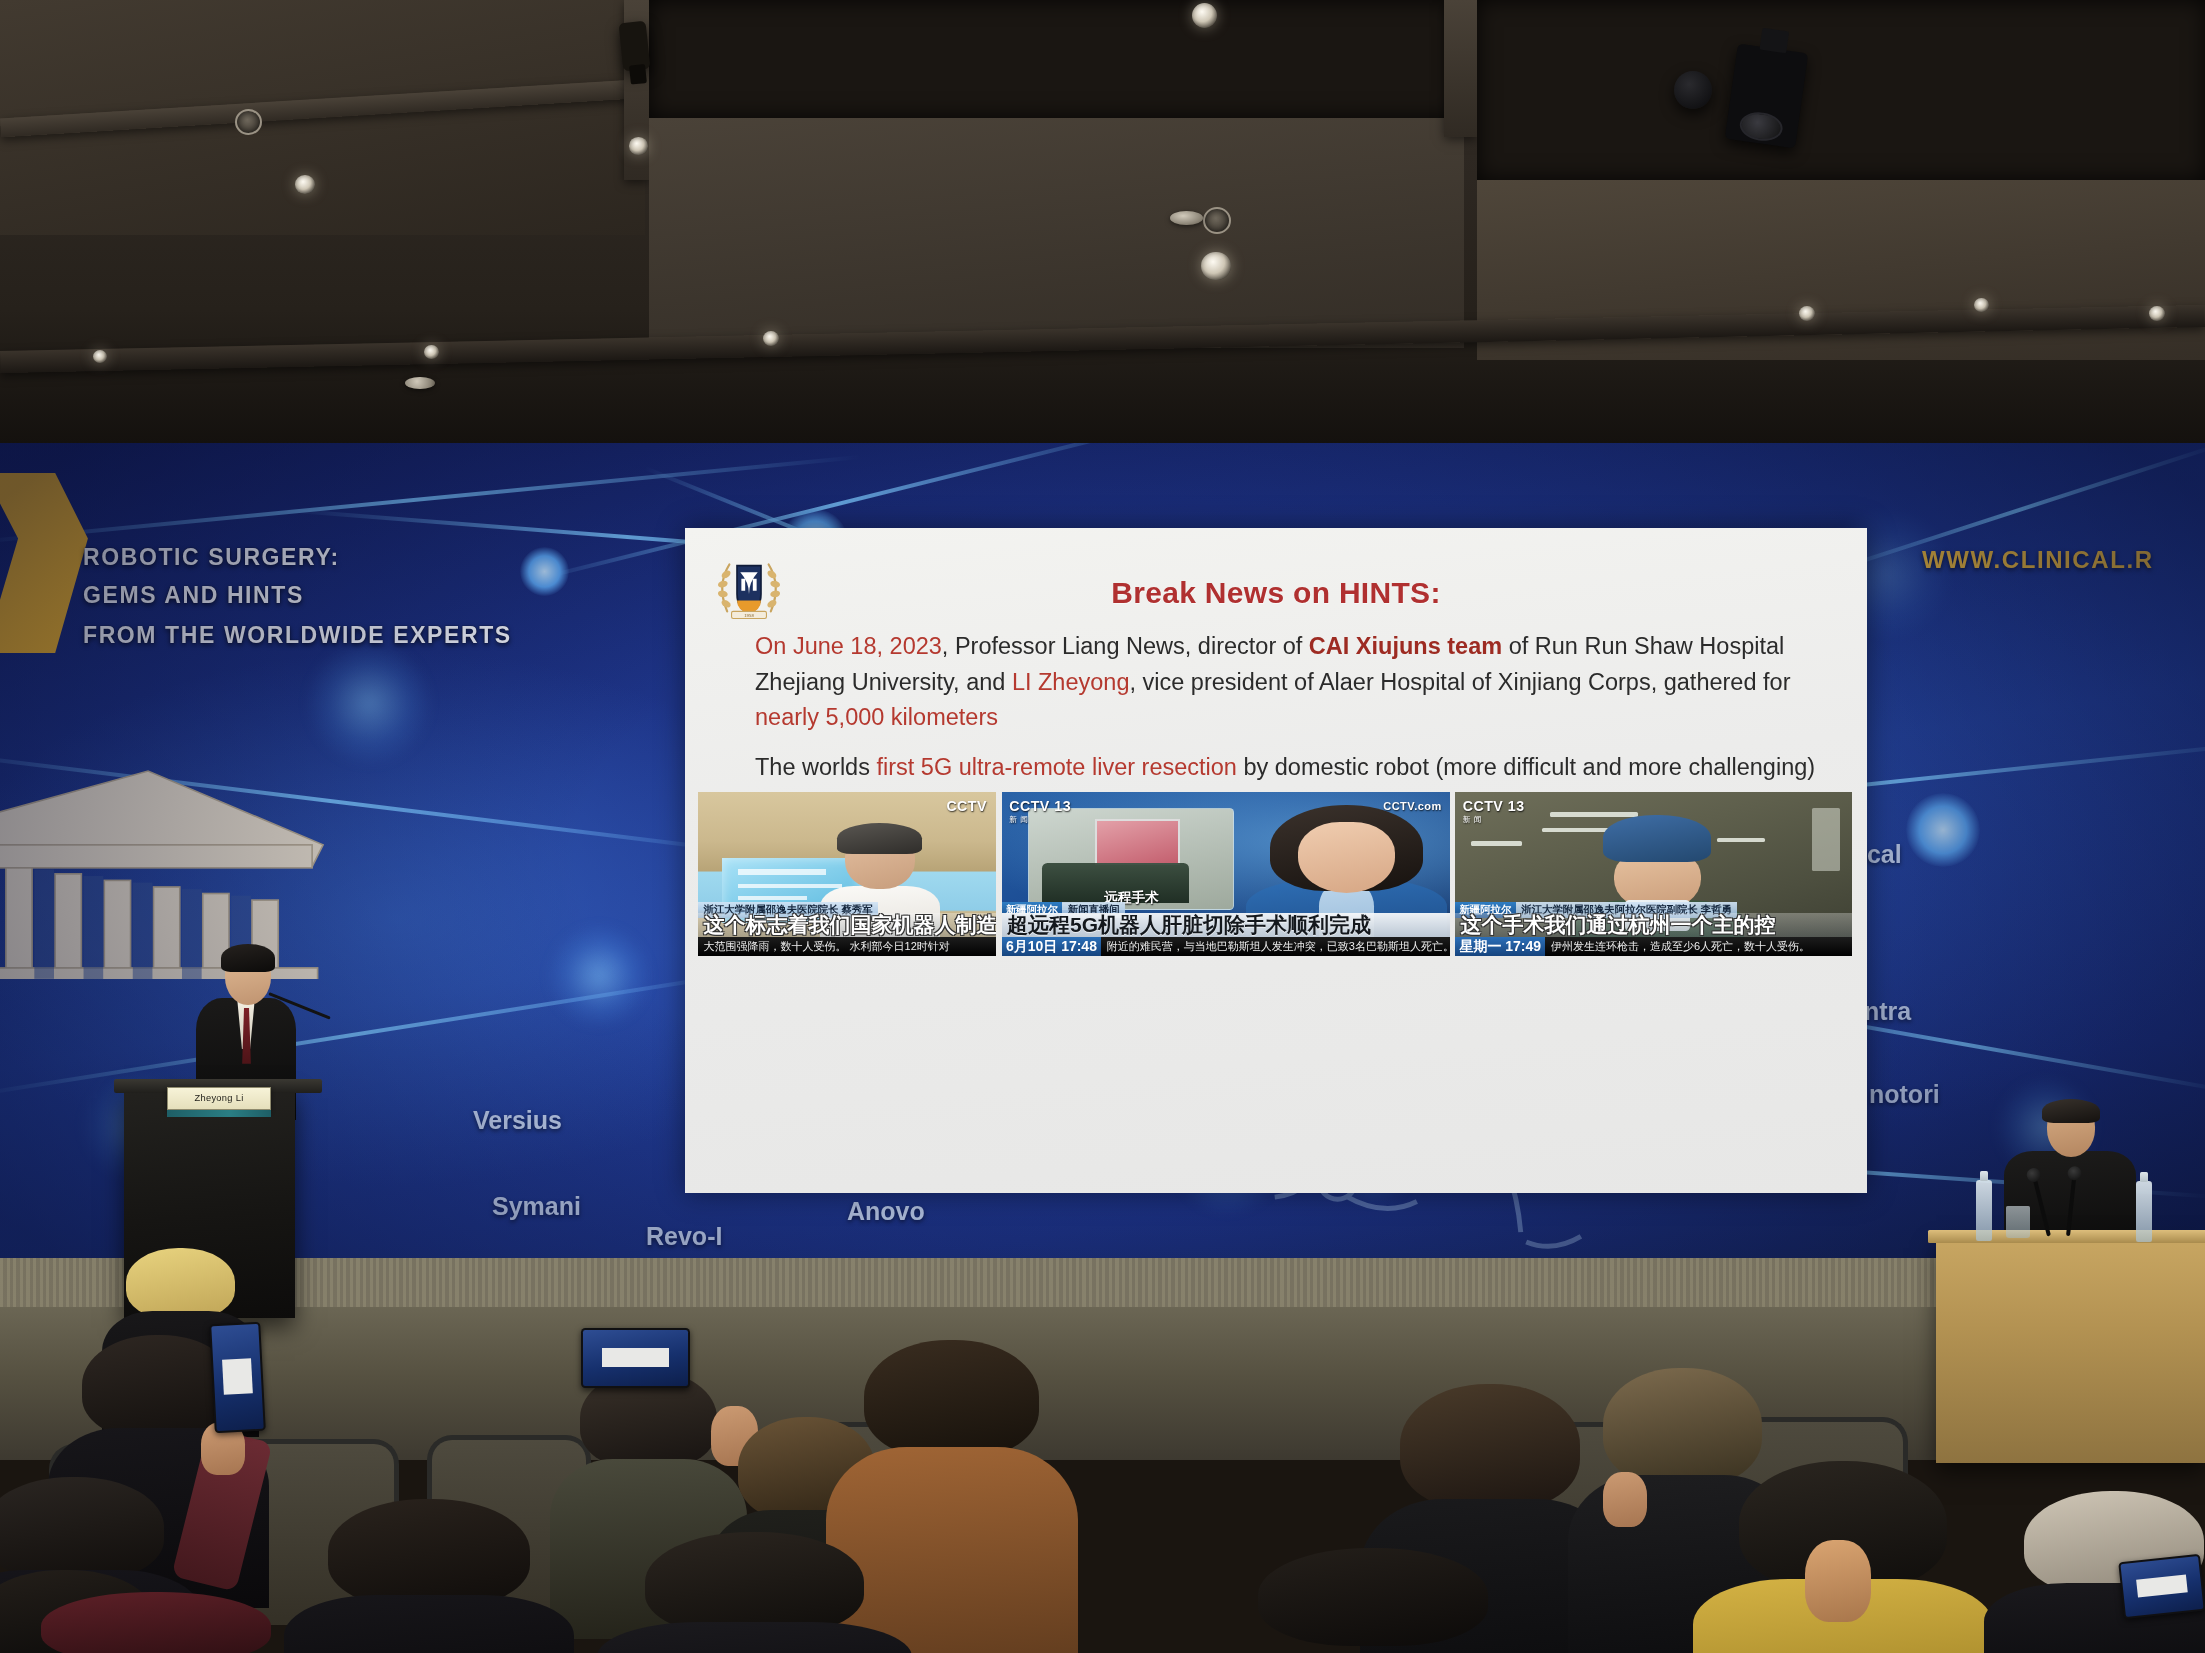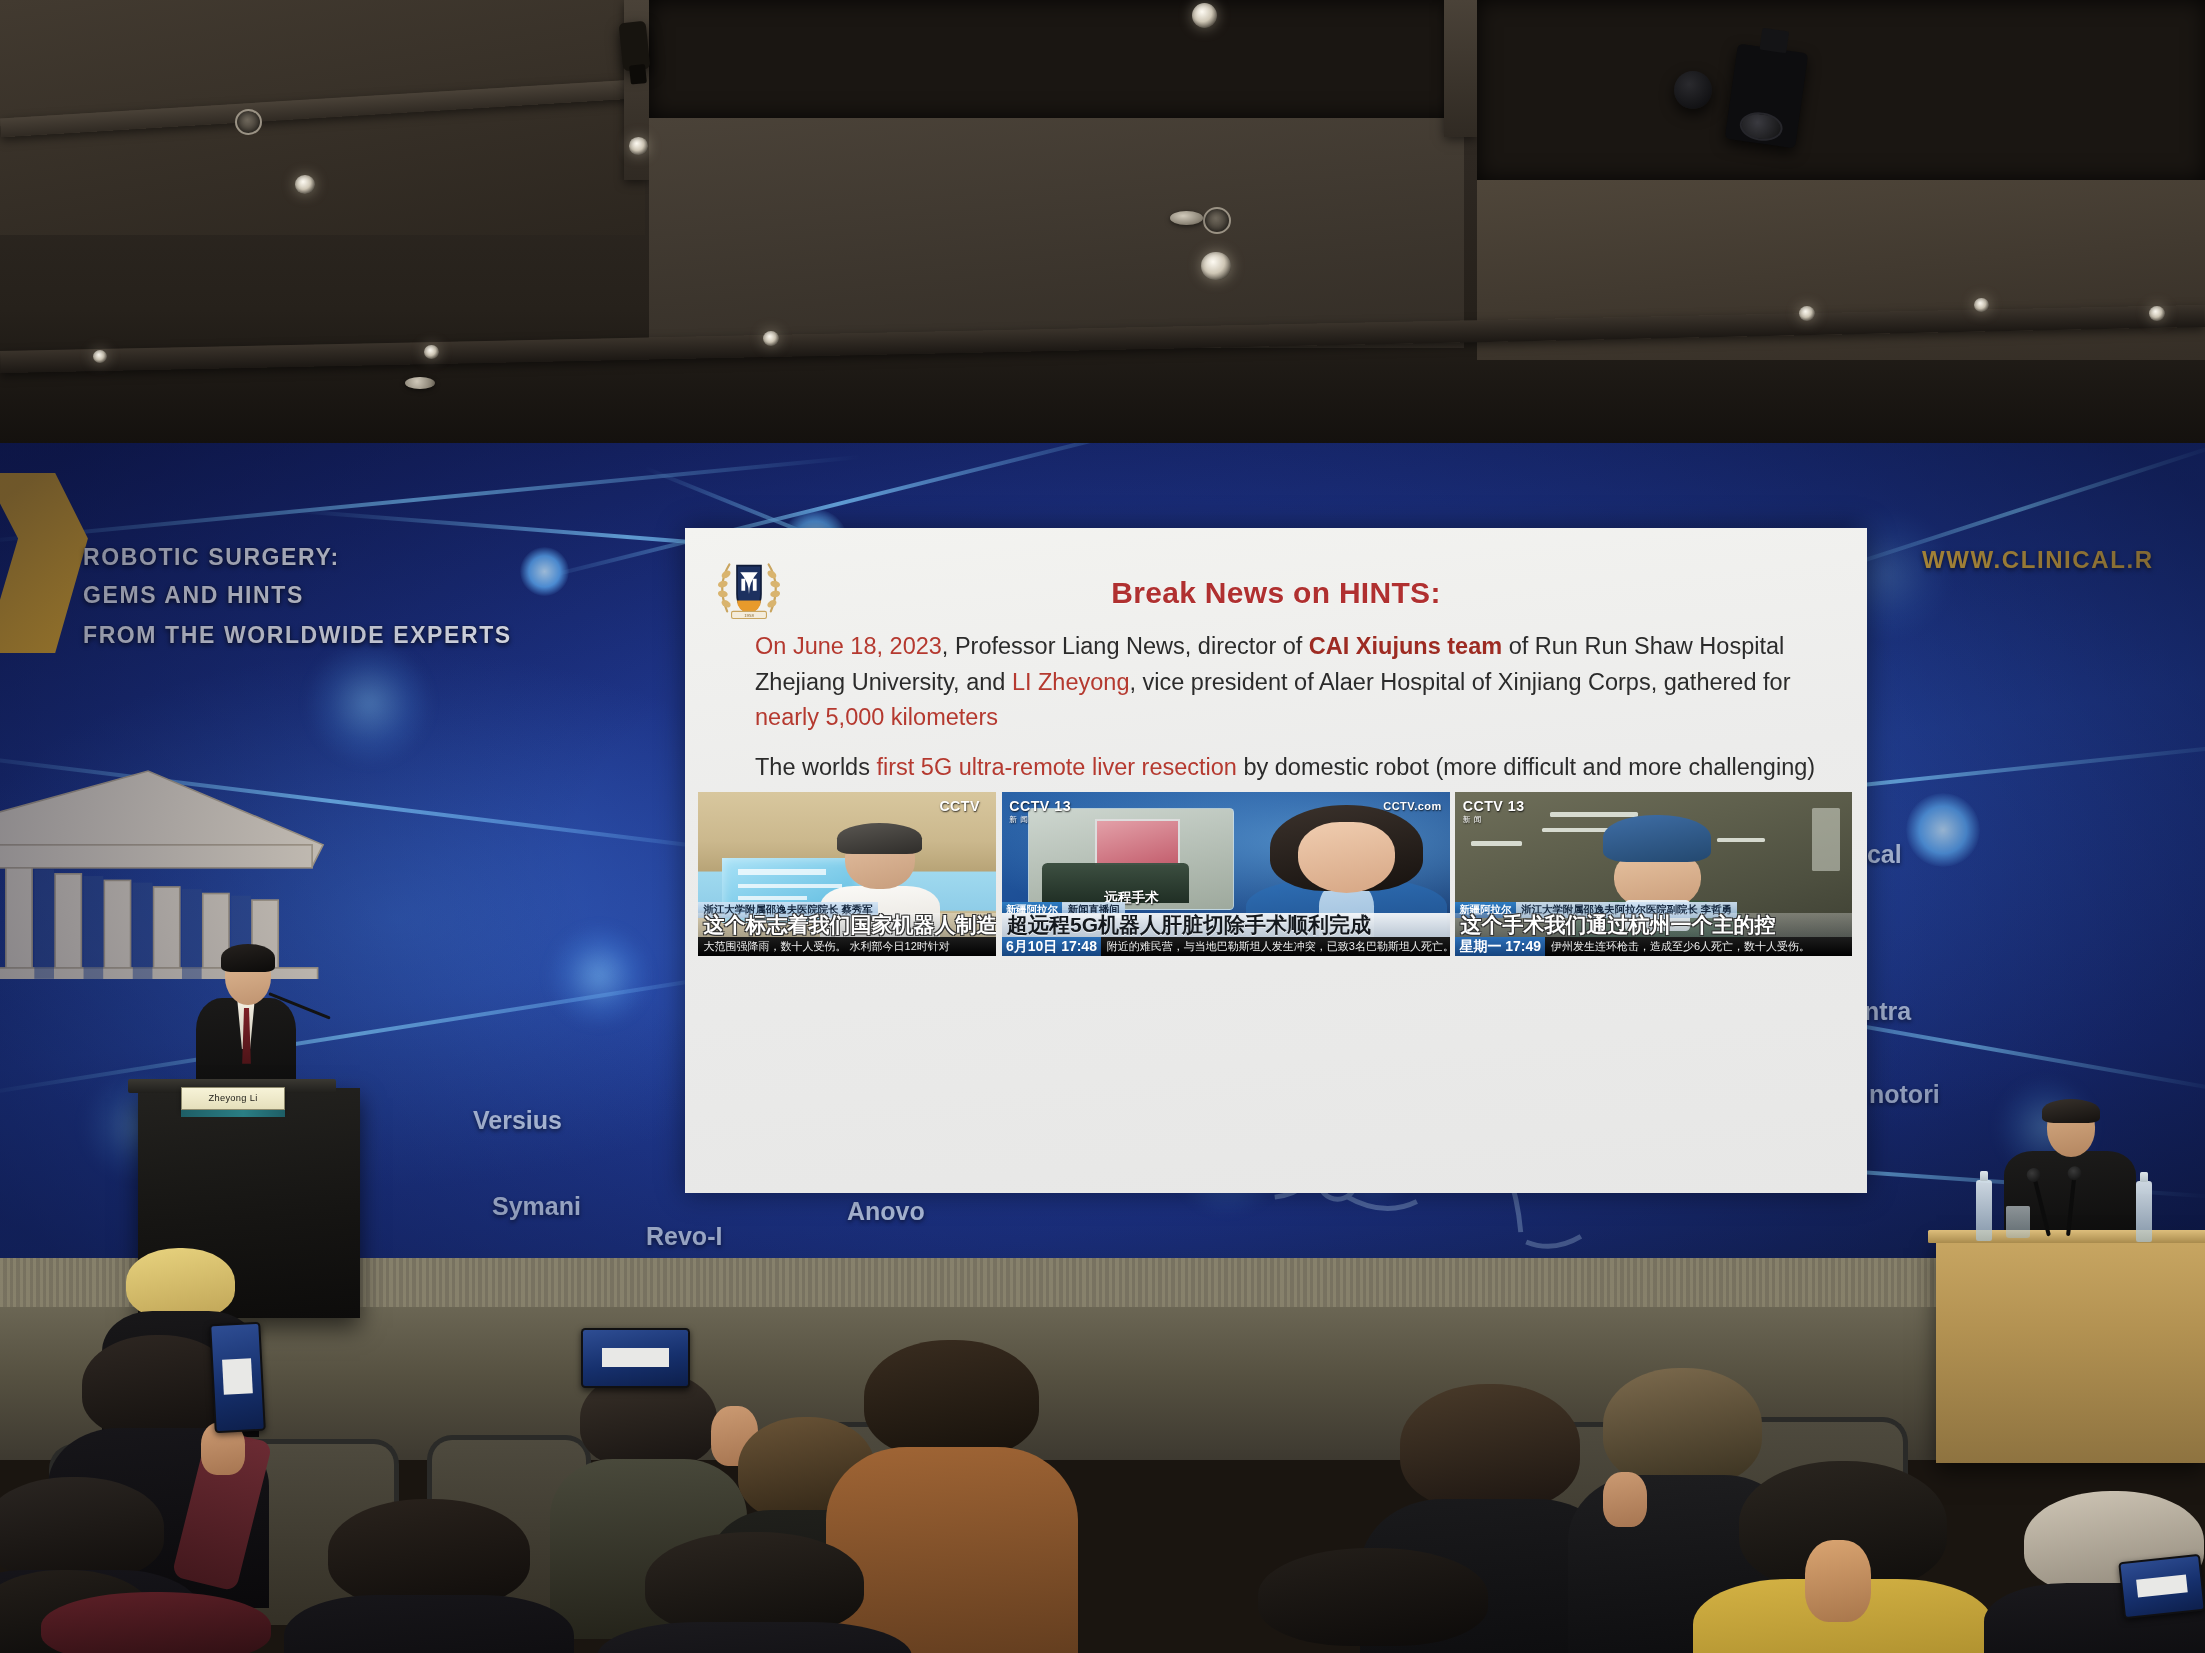--- a/index.html
+++ b/index.html
@@ -374,22 +374,22 @@
     position:absolute; left:0; top:1307px; width:2205px; height:153px;
     background:linear-gradient(180deg,#6b6654 0%,#565141 45%,#3d3930 100%);
   }
   .stage-front {
     position:absolute; left:0; top:1258px; width:2205px; height:52px;
     background:repeating-linear-gradient(90deg,#8d866c 0 3.3px,#7d7660 3.3px 6.6px);
     opacity:.95;
   }
 
   .podium {
-    position:absolute; left:138px; top:1088px;
-    width:222px; height:230px;
+    position:absolute; left:124px; top:1088px;
+    width:171px; height:230px;
     background:linear-gradient(175deg,#23221f 0%,#161513 55%,#0d0c0b 100%);
     box-shadow:0 9.8px 22px rgba(0,0,0,.6);
   }
   .podium-top {
     position:absolute; left:-9.8px; top:-8.8px; width:208px; height:14.2px;
     background:linear-gradient(180deg,#3a3832,#201f1c);
     border-radius:2.2px;
   }
   .nameplate {
     position:absolute; left:43px; top:-1.1px;
@@ -713,21 +713,21 @@
           <div class="p1-screen-bar" style="left:12%;top:40%;width:76%;height:7%;"></div>
           <div class="p1-screen-bar" style="left:12%;top:58%;width:50%;height:7%;"></div>
         </div>
         <div class="p1-person">
           <div class="p1-shirt"></div>
           <div class="p1-head">
             <div class="p1-glasses"></div>
           </div>
           <div class="p1-hair"></div>
         </div>
-        <div class="cctv-logo" style="right:16px;top:5.5px;">CCTV</div>
+        <div class="cctv-logo" style="right:9px;top:5.5px;">CCTV</div>
         <div class="chyron">
           <div class="chy-name">
             <div class="chy-role">浙江大学附属邵逸夫医院院长 蔡秀军</div>
           </div>
           <div class="chy-head outline">这个标志着我们国家机器人制造水平</div>
           <div class="chy-ticker">
             <div class="chy-text">大范围强降雨，数十人受伤。 水利部今日12时针对</div>
           </div>
         </div>
       </div>

